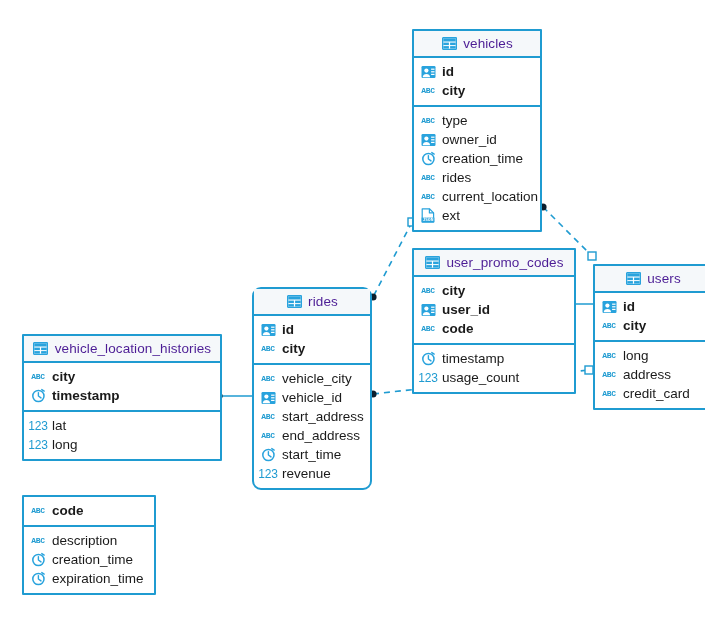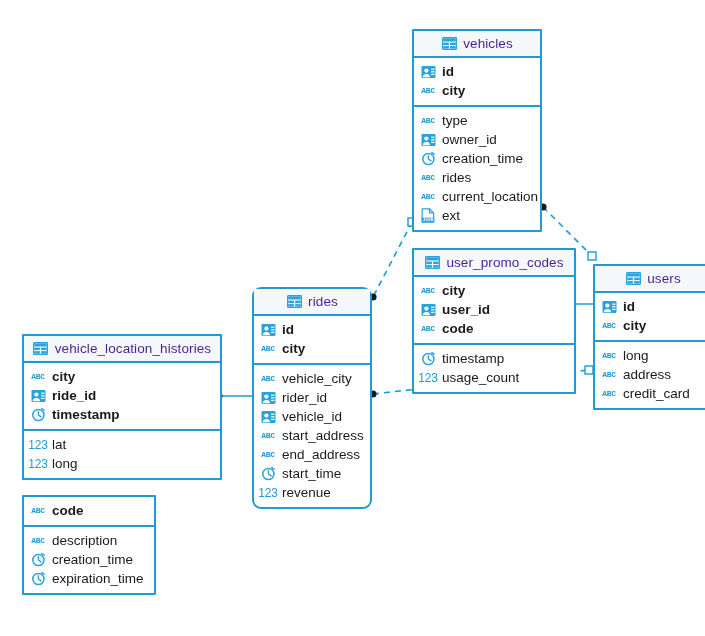--- a/index.html
+++ b/index.html
@@ -355,33 +355,20 @@
           <span class="ico">
             <svg width="15" height="14" viewBox="0 0 15 14">
               <rect x="0.5" y="1" width="14" height="12" rx="1.2" fill="#29a3dd"></rect>
               <circle cx="5.4" cy="5.6" r="2.1" fill="#ffffff"></circle>
               <path d="M1.7 12.2c0-2.1 1.7-3.3 3.7-3.3s3.7 1.2 3.7 3.3z" fill="#ffffff"></path>
               <rect x="10.1" y="3.6" width="3.4" height="1.2" fill="#ffffff"></rect>
               <rect x="10.1" y="6.2" width="3.4" height="1.2" fill="#ffffff"></rect>
               <rect x="10.1" y="8.8" width="3.4" height="1.2" fill="#ffffff"></rect>
             </svg>
           </span>
-          <span class="col-name">rider_id</span>
-        </div>
-        <div class="col-row">
-          <span class="ico">
-            <svg width="15" height="14" viewBox="0 0 15 14">
-              <rect x="0.5" y="1" width="14" height="12" rx="1.2" fill="#29a3dd"></rect>
-              <circle cx="5.4" cy="5.6" r="2.1" fill="#ffffff"></circle>
-              <path d="M1.7 12.2c0-2.1 1.7-3.3 3.7-3.3s3.7 1.2 3.7 3.3z" fill="#ffffff"></path>
-              <rect x="10.1" y="3.6" width="3.4" height="1.2" fill="#ffffff"></rect>
-              <rect x="10.1" y="6.2" width="3.4" height="1.2" fill="#ffffff"></rect>
-              <rect x="10.1" y="8.8" width="3.4" height="1.2" fill="#ffffff"></rect>
-            </svg>
-          </span>
           <span class="col-name">vehicle_id</span>
         </div>
         <div class="col-row">
           <span class="ico ico-abc">ABC</span>
           <span class="col-name">start_address</span>
         </div>
         <div class="col-row">
           <span class="ico ico-abc">ABC</span>
           <span class="col-name">end_address</span>
         </div>
@@ -415,33 +402,20 @@
         </span>
         <span class="tbl-title">vehicle_location_histories</span>
       </div>
       <div class="tbl-section pk">
         <div class="col-row key">
           <span class="ico ico-abc">ABC</span>
           <span class="col-name">city</span>
         </div>
         <div class="col-row key">
           <span class="ico">
-            <svg width="15" height="14" viewBox="0 0 15 14">
-              <rect x="0.5" y="1" width="14" height="12" rx="1.2" fill="#29a3dd"></rect>
-              <circle cx="5.4" cy="5.6" r="2.1" fill="#ffffff"></circle>
-              <path d="M1.7 12.2c0-2.1 1.7-3.3 3.7-3.3s3.7 1.2 3.7 3.3z" fill="#ffffff"></path>
-              <rect x="10.1" y="3.6" width="3.4" height="1.2" fill="#ffffff"></rect>
-              <rect x="10.1" y="6.2" width="3.4" height="1.2" fill="#ffffff"></rect>
-              <rect x="10.1" y="8.8" width="3.4" height="1.2" fill="#ffffff"></rect>
-            </svg>
-          </span>
-          <span class="col-name">ride_id</span>
-        </div>
-        <div class="col-row key">
-          <span class="ico">
             <svg width="15" height="15" viewBox="0 0 15 15">
               <circle cx="7.4" cy="8" r="5.6" fill="none" stroke="#29a3dd" stroke-width="1.5"></circle>
               <path d="M7.4 4.6V8l2.6 1.9" fill="none" stroke="#29a3dd" stroke-width="1.4" stroke-linecap="round" stroke-linejoin="round"></path>
               <path d="M10.8 1.6l2.4 1.5" fill="none" stroke="#29a3dd" stroke-width="1.4" stroke-linecap="round"></path>
             </svg>
           </span>
           <span class="col-name">timestamp</span>
         </div>
       </div>
       <div class="tbl-section">

